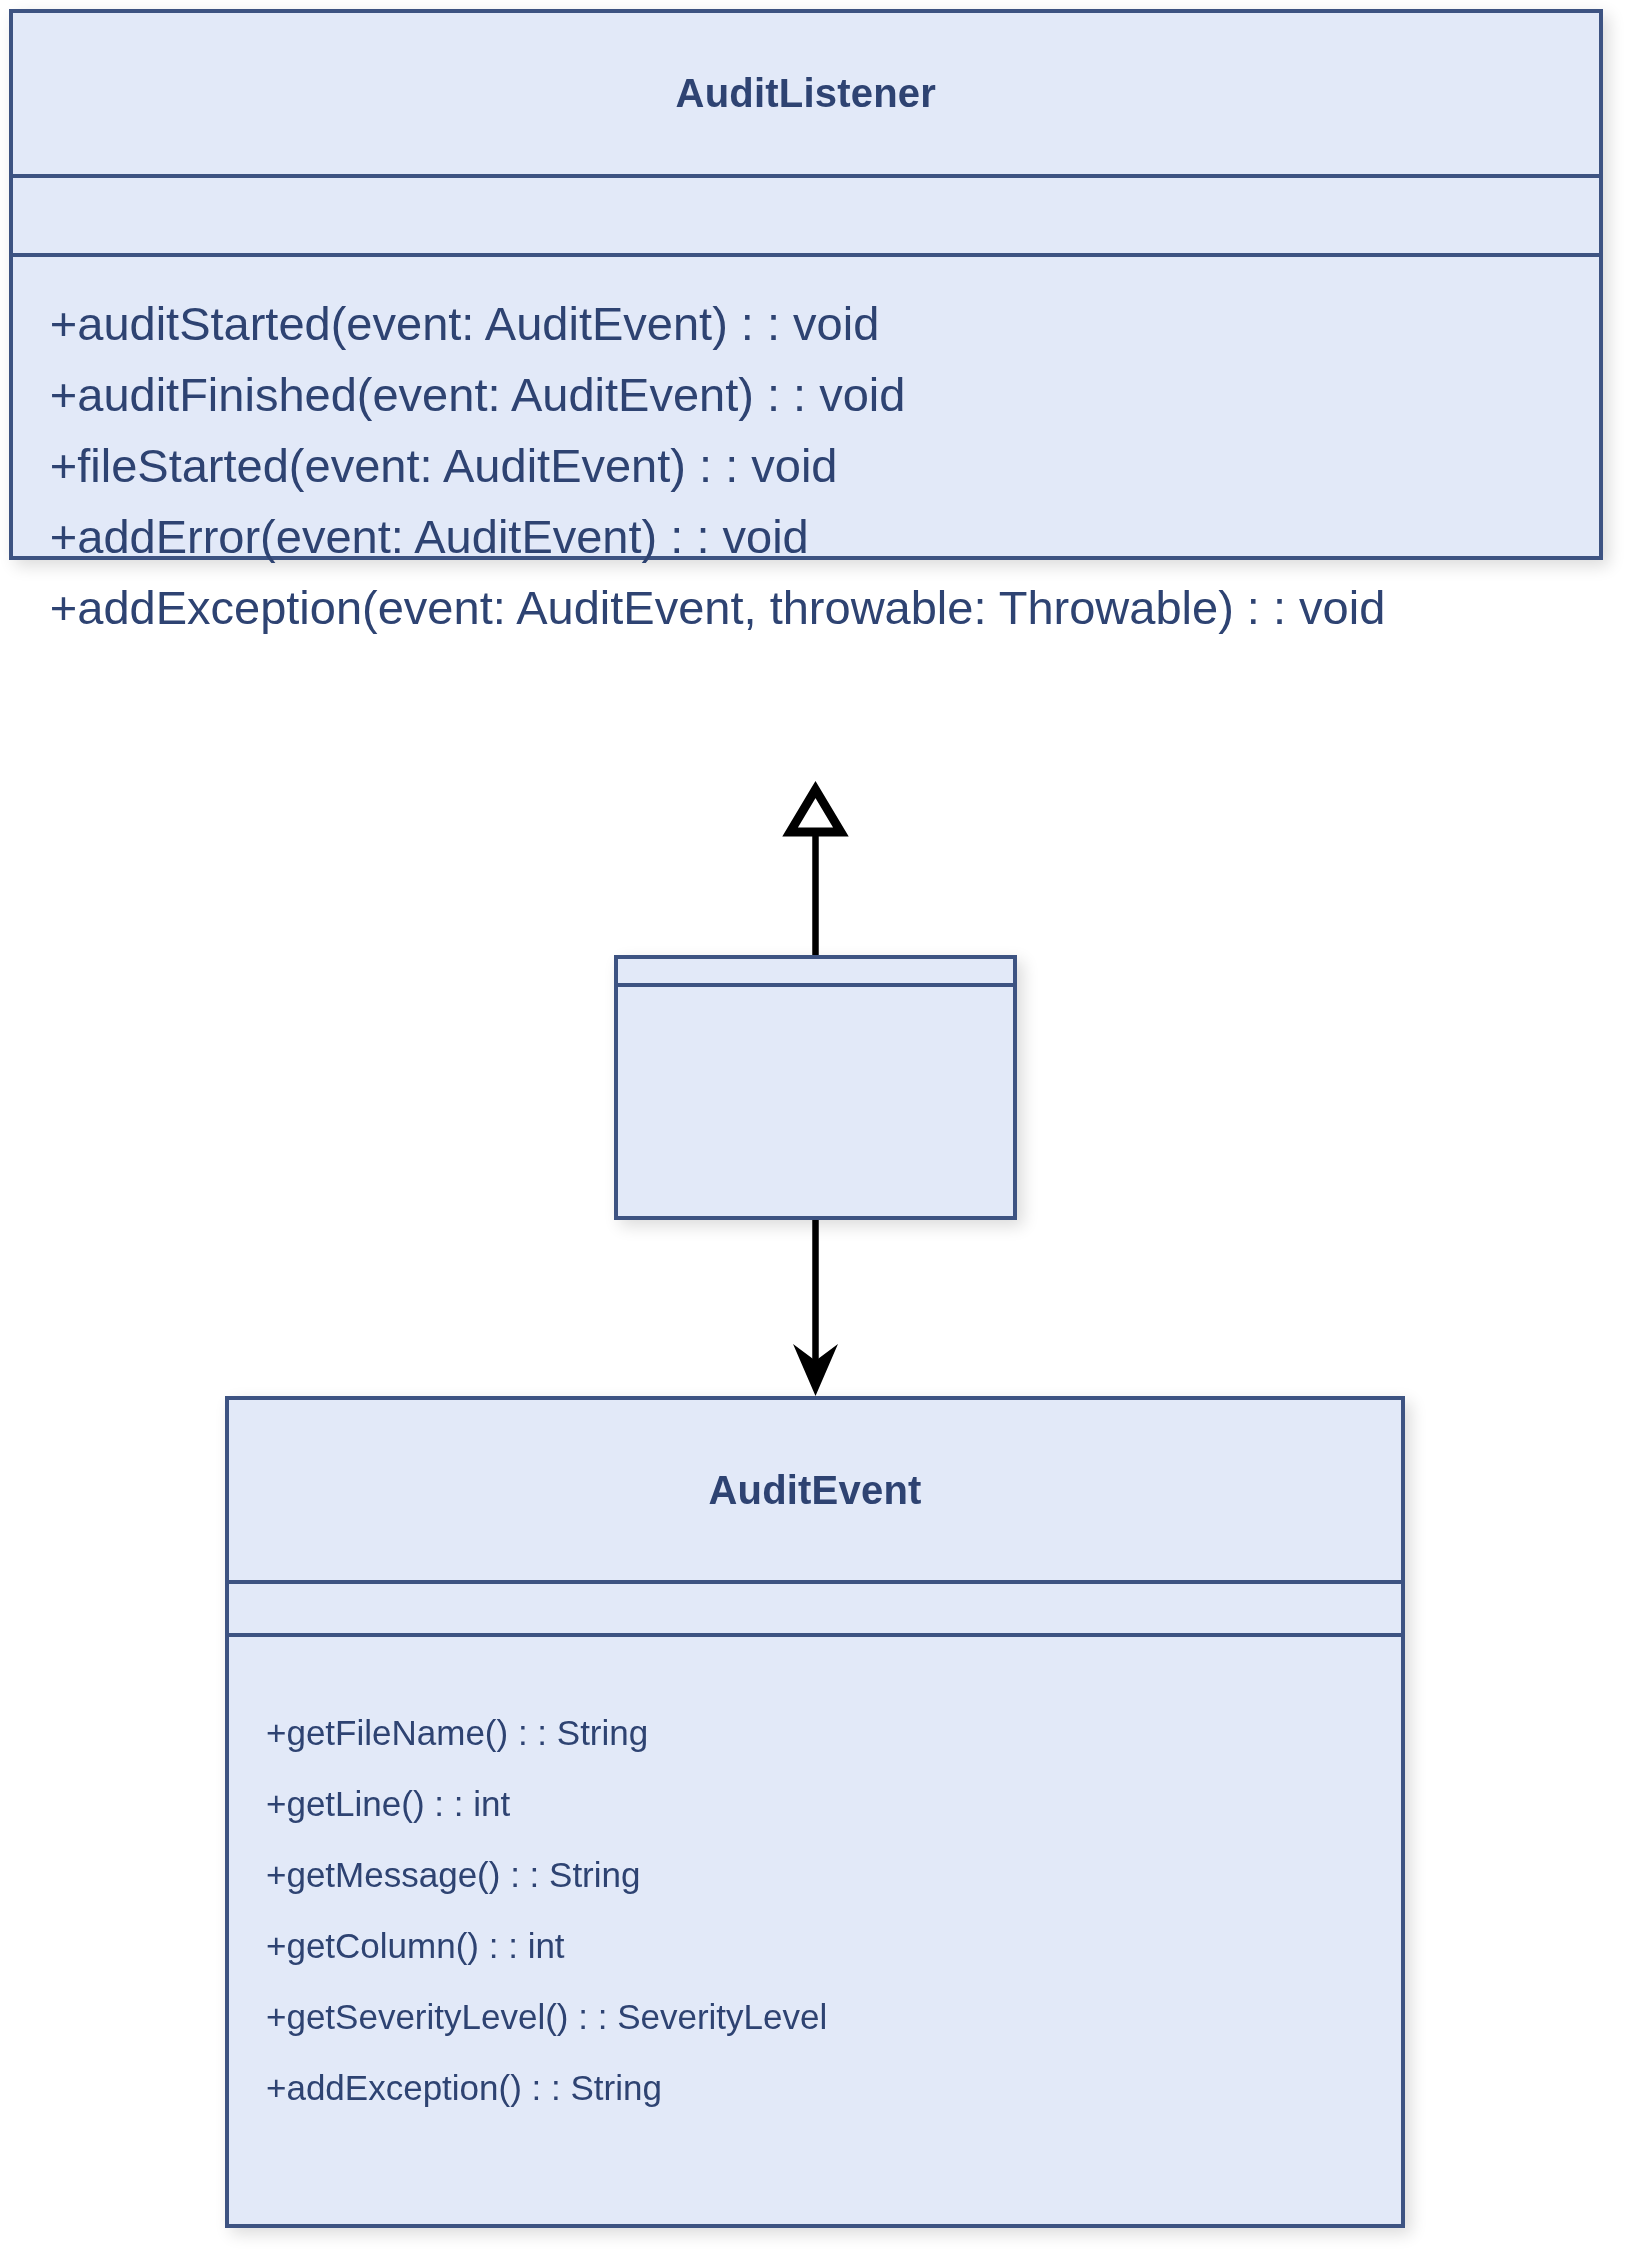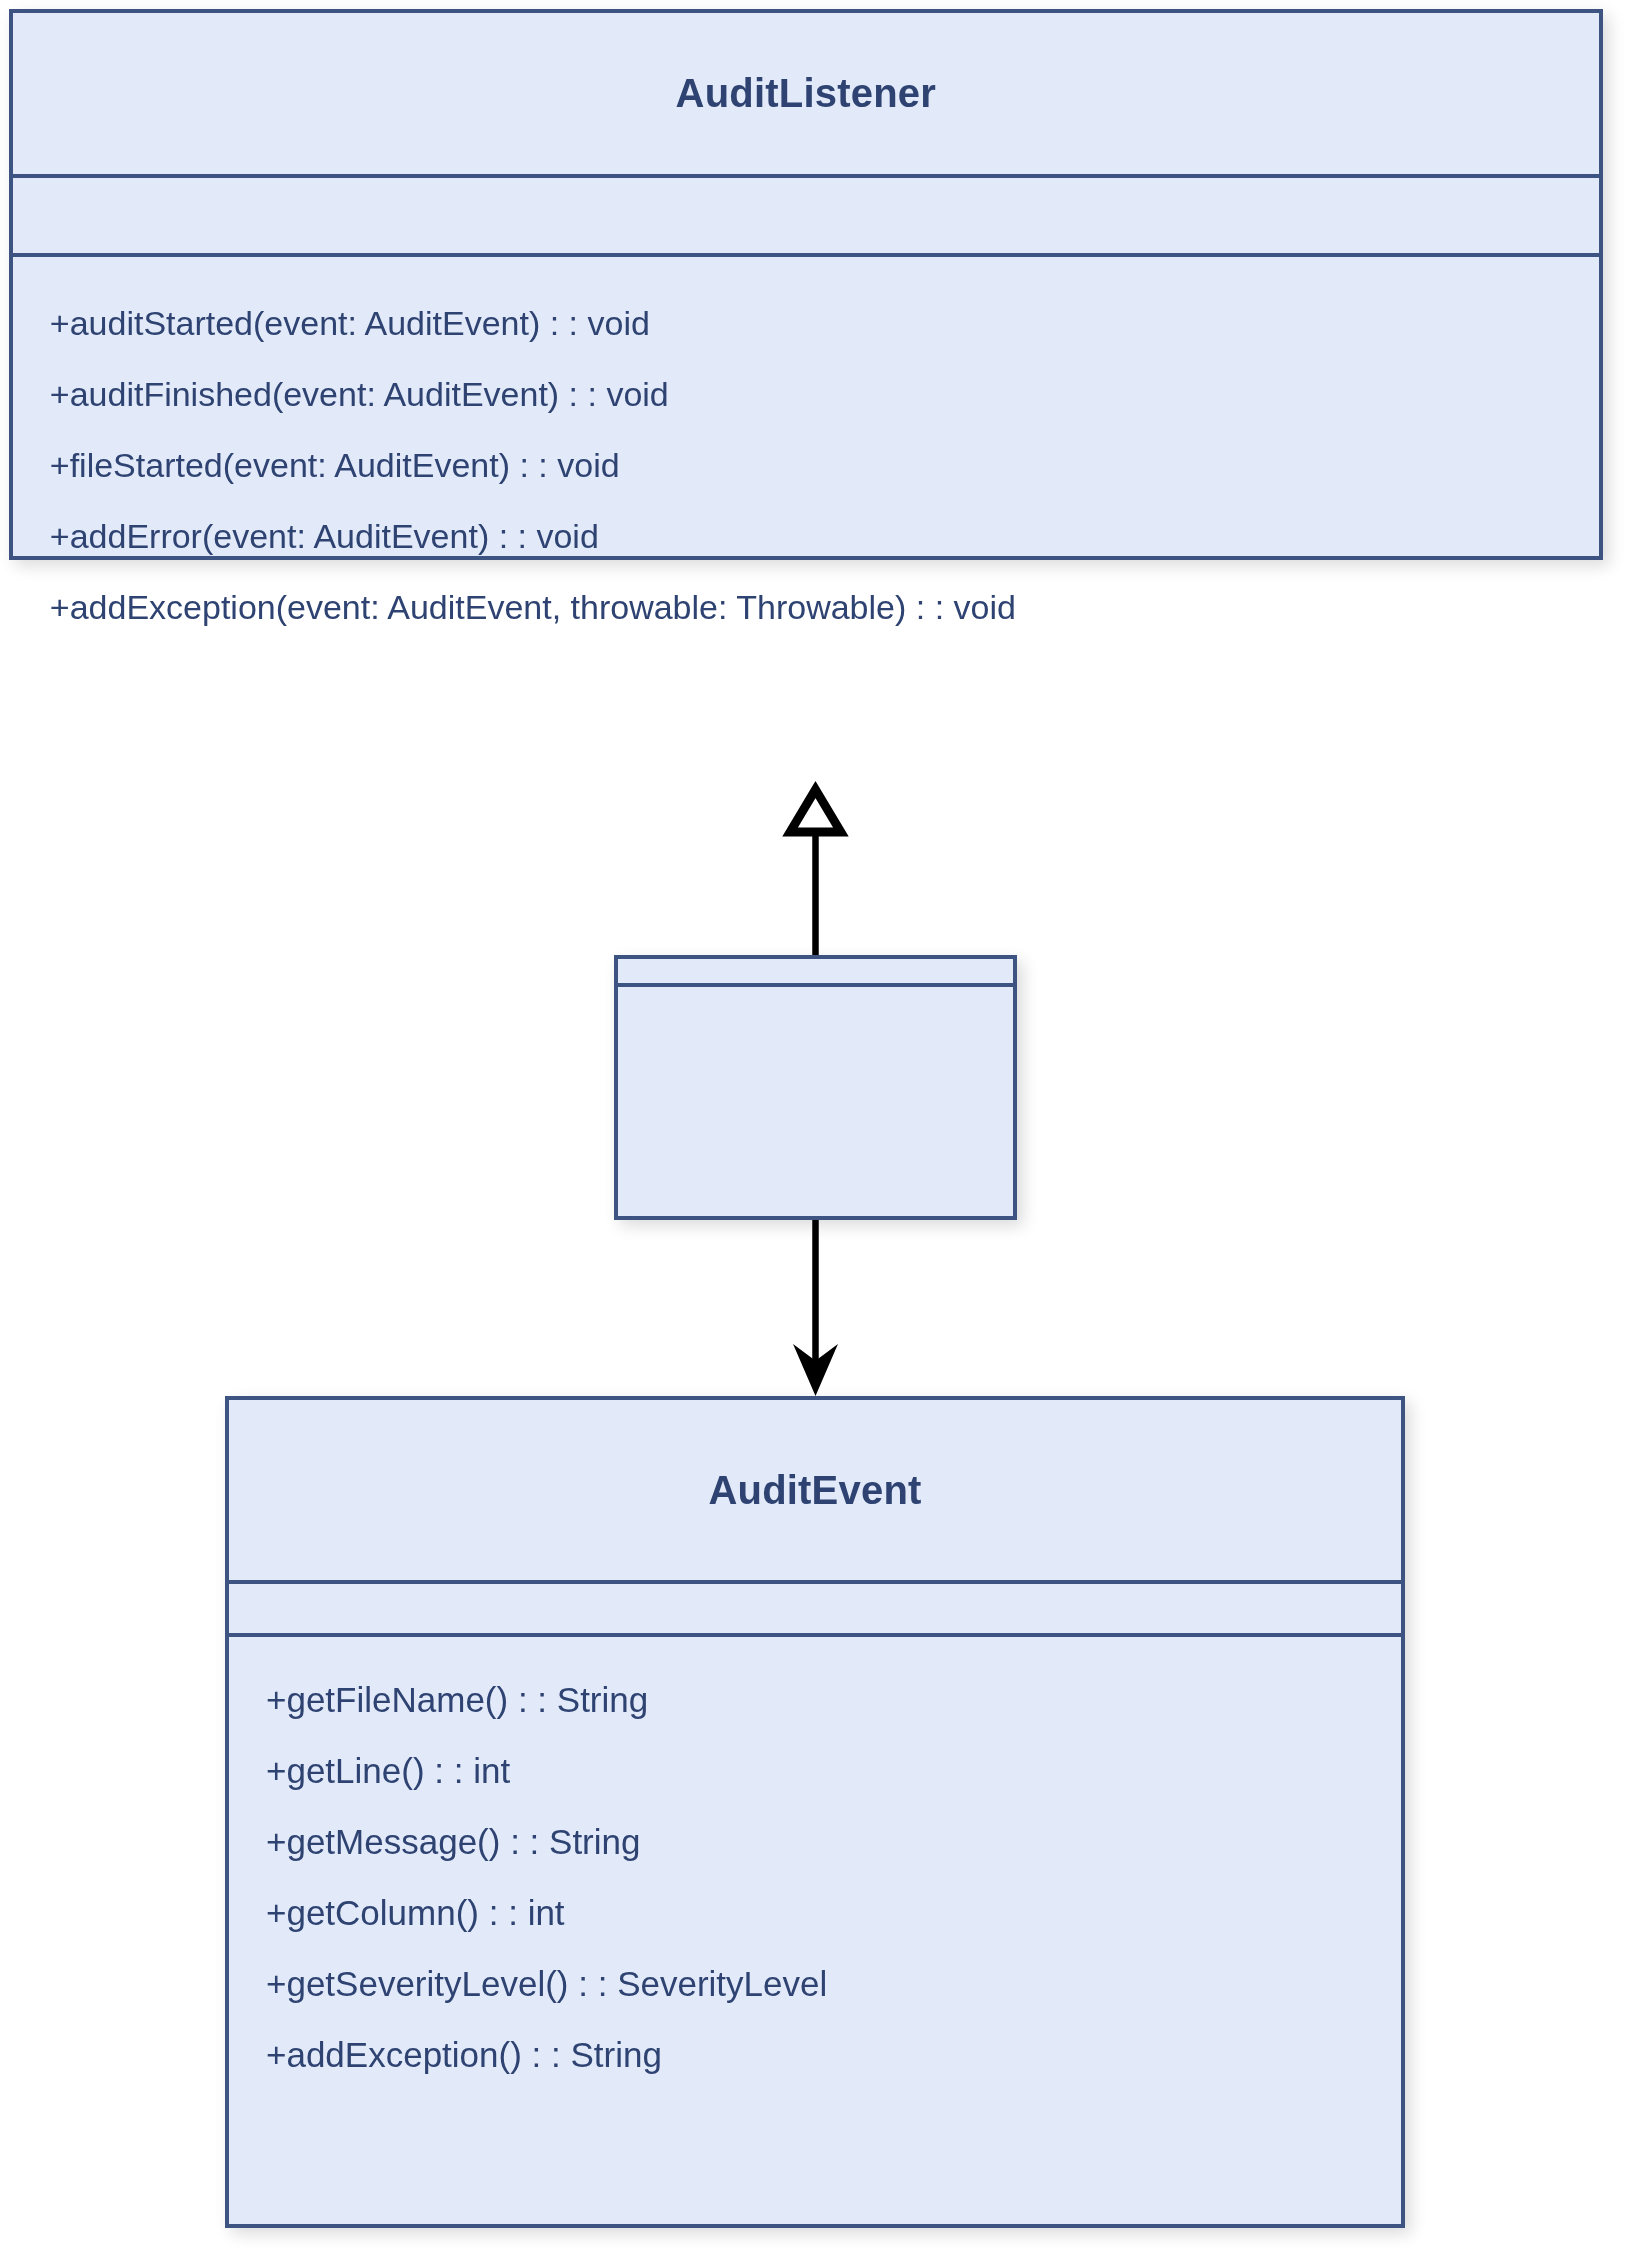--- a/index.html
+++ b/index.html
@@ -71,21 +71,21 @@
     font-size: 40px;
   }
   #box-audit-listener .uml-attrs {
     height: 79px;
   }
   #box-audit-listener .uml-methods {
     height: 521px;
     padding: 31px 0 0 37px;
   }
   #box-audit-listener .uml-row {
-    font-size: 34px;
+    font-size: 47px;
     line-height: 71px;
   }
 
   
   #box-default-logger {
     left: 614px;
     top: 955px;
     width: 403px;
     height: 265px;
   }
@@ -109,21 +109,22 @@
   }
   #box-audit-event .uml-title {
     height: 184px;
     font-size: 40px;
   }
   #box-audit-event .uml-attrs {
     height: 53px;
   }
   #box-audit-event .uml-methods {
     height: 559px;
-    padding: 27px 0 0 37px;
+    padding: 36px 0 0 37px;
+    margin-top: 24px;
   }
   #box-audit-event .uml-row {
     font-size: 35px;
     line-height: 71px;
   }
 
   
   .connector {
     position: absolute;
     z-index: 1;

